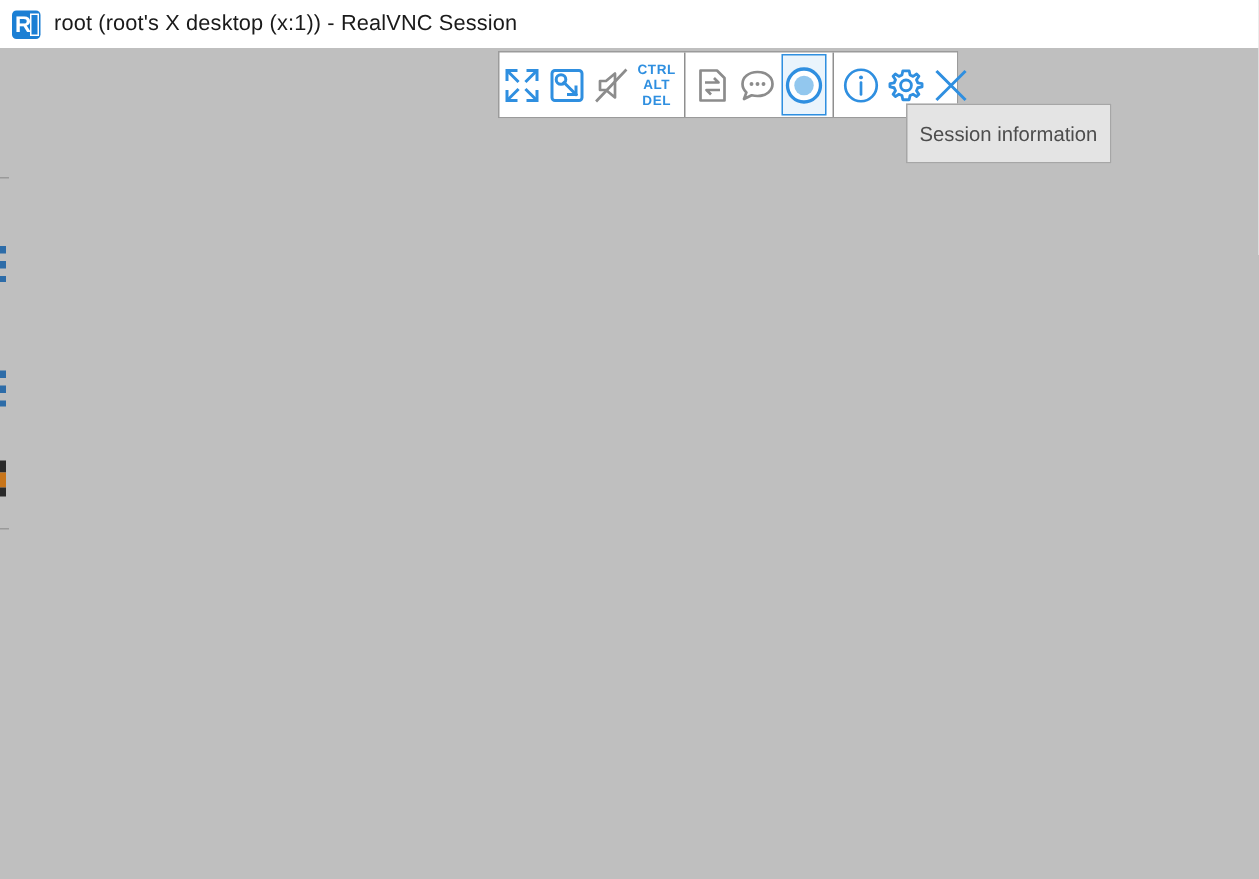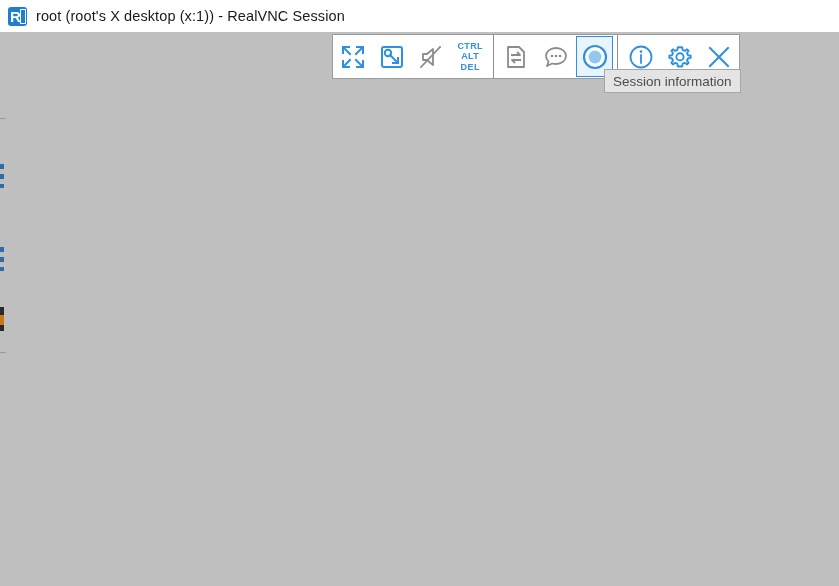--- a/index.html
+++ b/index.html
@@ -106,21 +106,21 @@
     background: #2d6ca8;
   }
   .edge-dot.warm { background: #c8751a; }
   .edge-dot.dark { background: #2a2a2a; }
 
   
   .toolbar {
     position: absolute;
     left: 332px;
     top: 34px;
-    width: 408px;
+    width: 307px;
     height: 45px;
     background: #ffffff;
     border: 1px solid #9b9b9b;
     box-sizing: border-box;
     display: flex;
     align-items: center;
     z-index: 20;
   }
   .tb-btn {
     width: 38px;
@@ -154,21 +154,21 @@
     letter-spacing: 0.4px;
     font-family: "Liberation Sans", sans-serif;
   }
   svg { display: block; }
 
   
   .tooltip {
     position: absolute;
     left: 604px;
     top: 69px;
-    height: 24px;
+    height: 40px;
     padding: 0 8px;
     background: #e4e4e4;
     border: 1px solid #a6a6a6;
     box-sizing: border-box;
     display: flex;
     align-items: center;
     font-size: 13.5px;
     color: #4d4d4d;
     white-space: nowrap;
     z-index: 30;

